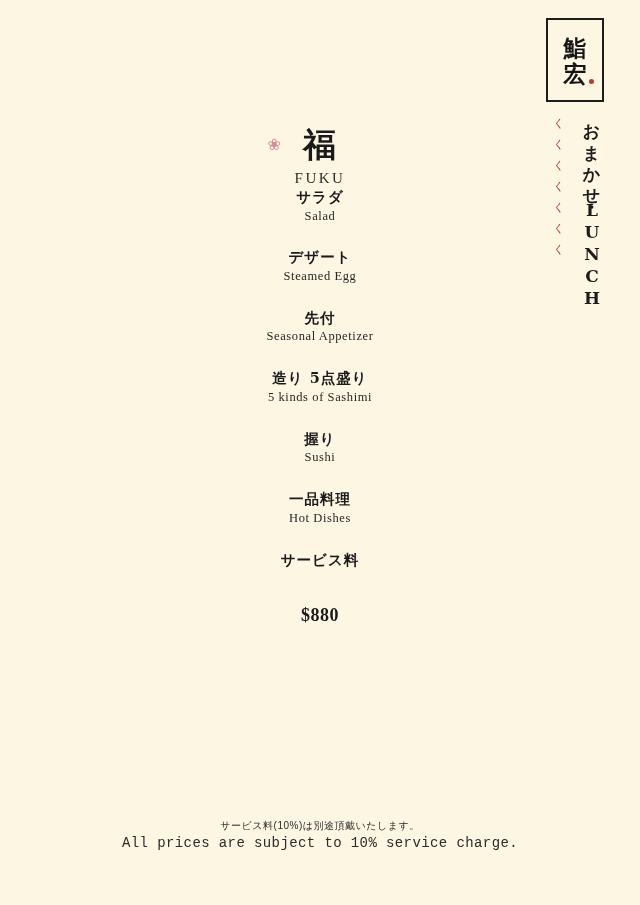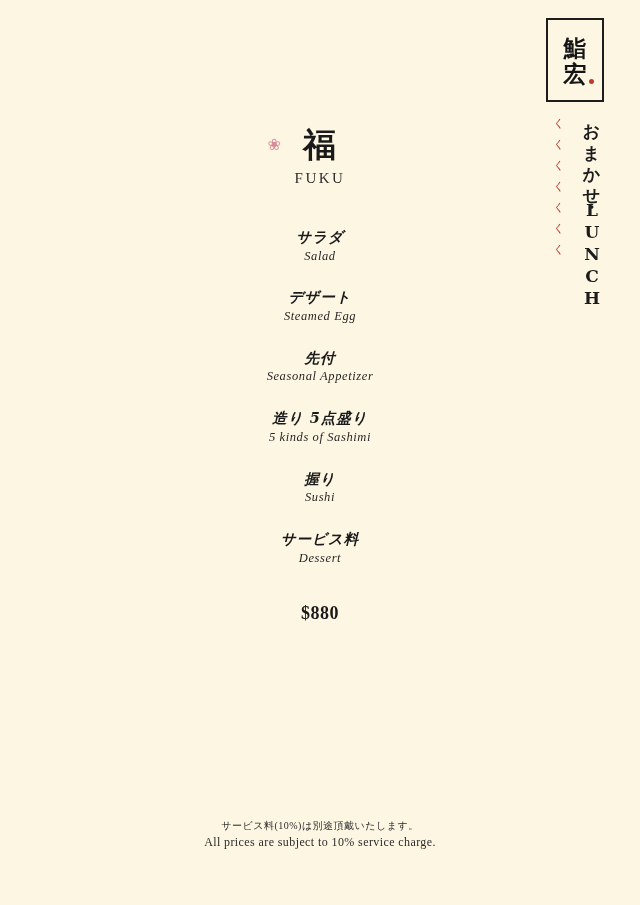--- a/index.html
+++ b/index.html
@@ -128,22 +128,20 @@
   }
   .title-en {
     margin-top: 9px;
     font-family: "Liberation Serif", serif;
     font-size: 15px;
     letter-spacing: 2.5px;
     color: #2d2d2d;
   }
 
   .courses {
-    margin-top: 40px;
-    font-style: italic;
   }
   .course {
     margin-bottom: 23px;
   }
   .course-jp {
     font-family: "DejaVu Serif", serif;
     font-weight: bold;
     font-size: 14.5px;
     letter-spacing: 1px;
     line-height: 1.35;
@@ -170,28 +168,28 @@
 
   .footnote {
     position: absolute;
     left: 0;
     top: 818px;
     width: 640px;
     text-align: center;
     line-height: 1.5;
   }
   .footnote .jp {
-    font-family: Liberation Serif, serif;
+    font-family: Liberation Sans, sans-serif;
     font-size: 10px;
     letter-spacing: 0.5px;
     color: #2b2b2b;
   }
   .footnote .en {
-    font-family: Liberation Serif, serif;
-    font-size: 12px;
+    font-family: Liberation Mono, monospace;
+    font-size: 14px;
     letter-spacing: 0.4px;
     color: #2b2b2b;
   }
 </style>
 </head>
 <body>
 
 <div class="page">
 
   <div class="logo-box">
@@ -243,24 +241,27 @@
         <div class="course-jp">造り 5点盛り</div>
         <div class="course-en">5 kinds of Sashimi</div>
       </div>
 
 
       <div class="course">
         <div class="course-jp">握り</div>
         <div class="course-en">Sushi</div>
       </div>
 
+      <div class="course">
+        <div class="course-jp">一品料理</div>
+        <div class="course-en">Hot Dishes</div>
+      </div>
 
       <div class="course">
         <div class="course-jp">サービス料</div>
-        <div class="course-en">Dessert</div>
       </div>
 
     </div>
 
     <div class="price">$880</div>
   </div>
 
   <div class="footnote">
     <div class="jp">サービス料(10%)は別途頂戴いたします。</div>
     <div class="en">All prices are subject to 10% service charge.</div>

